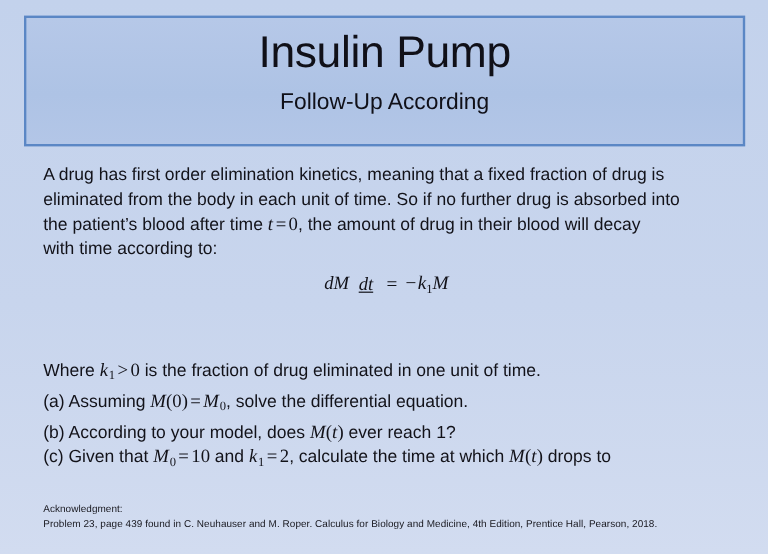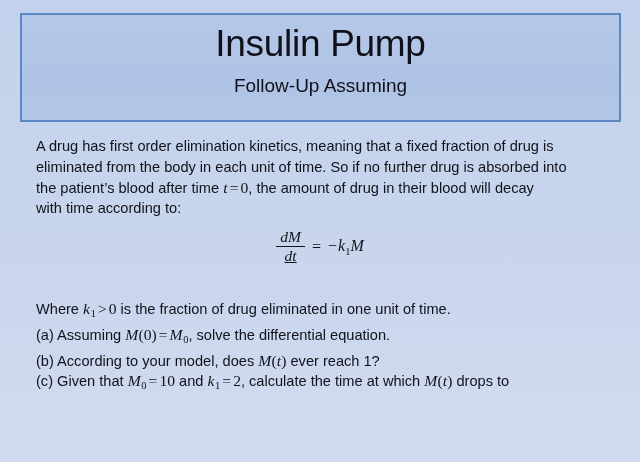--- a/index.html
+++ b/index.html
@@ -110,21 +110,21 @@
   }
   .eq-row {
     display: inline-flex;
     align-items: center;
     justify-content: center;
     font-family: "Liberation Serif", serif;
     color: #121219;
   }
   .frac {
     display: inline-flex;
-    flex-direction: column;
+    flex-direction: row;
     align-items: center;
     justify-content: center;
     vertical-align: middle;
     line-height: 1.05;
   }
   .frac .num {
     font-style: italic;
     font-size: 15.5px;
     padding: 0 4px 1px 4px;
   }
@@ -185,21 +185,21 @@
     letter-spacing: 0.05px;
   }
 </style>
 </head>
 <body>
 
 <div id="slide">
 
   <div id="title-box">
     <div id="title-text">Insulin Pump</div>
-    <div id="subtitle-text">Follow-Up Assuming</div>
+    <div id="subtitle-text">Follow-Up According</div>
   </div>
 
   <div id="body-block">
     <div class="para">A drug has first order elimination kinetics, meaning that a fixed fraction of drug is</div>
     <div class="para">eliminated from the body in each unit of time. So if no further drug is absorbed into</div>
     <div class="para"><span>the patient’s blood after time </span><span class="m">t</span><span class="mop">=</span><span class="mn">0</span><span>, the amount of drug in their blood will decay</span></div>
     <div class="para">with time according to:</div>
   </div>
 
   <div id="equation-block">
@@ -220,14 +220,18 @@
 
     <div class="qline"><span>(a) Assuming </span><span class="m">M</span><span class="mn">(</span><span class="mn">0</span><span class="mn">)</span><span class="mop">=</span><span class="m">M</span><sub class="ms">0</sub><span>, solve the differential equation.</span></div>
 
     <div class="qline"><span>(b) According to your model, does </span><span class="m">M</span><span class="mn">(</span><span class="m">t</span><span class="mn">)</span><span> ever reach 1?</span></div>
 
     <div class="qline"><span>(c) Given that </span><span class="m">M</span><sub class="ms">0</sub><span class="mop">=</span><span class="mn">10</span><span> and </span><span class="m">k</span><sub class="ms">1</sub><span class="mop">=</span><span class="mn">2</span><span>, calculate the time at which </span><span class="m">M</span><span class="mn">(</span><span class="m">t</span><span class="mn">)</span><span> drops to</span></div>
 
 
   </div>
 
+  <div id="ack-block">
+    <div class="ack-line">Acknowledgment:</div>
+    <div class="ack-line">Problem 23, page 439 found in C. Neuhauser and M. Roper. Calculus for Biology and Medicine, 4th Edition, Prentice Hall, Pearson, 2018.</div>
+  </div>
 
 </div>
 
 </body></html>

